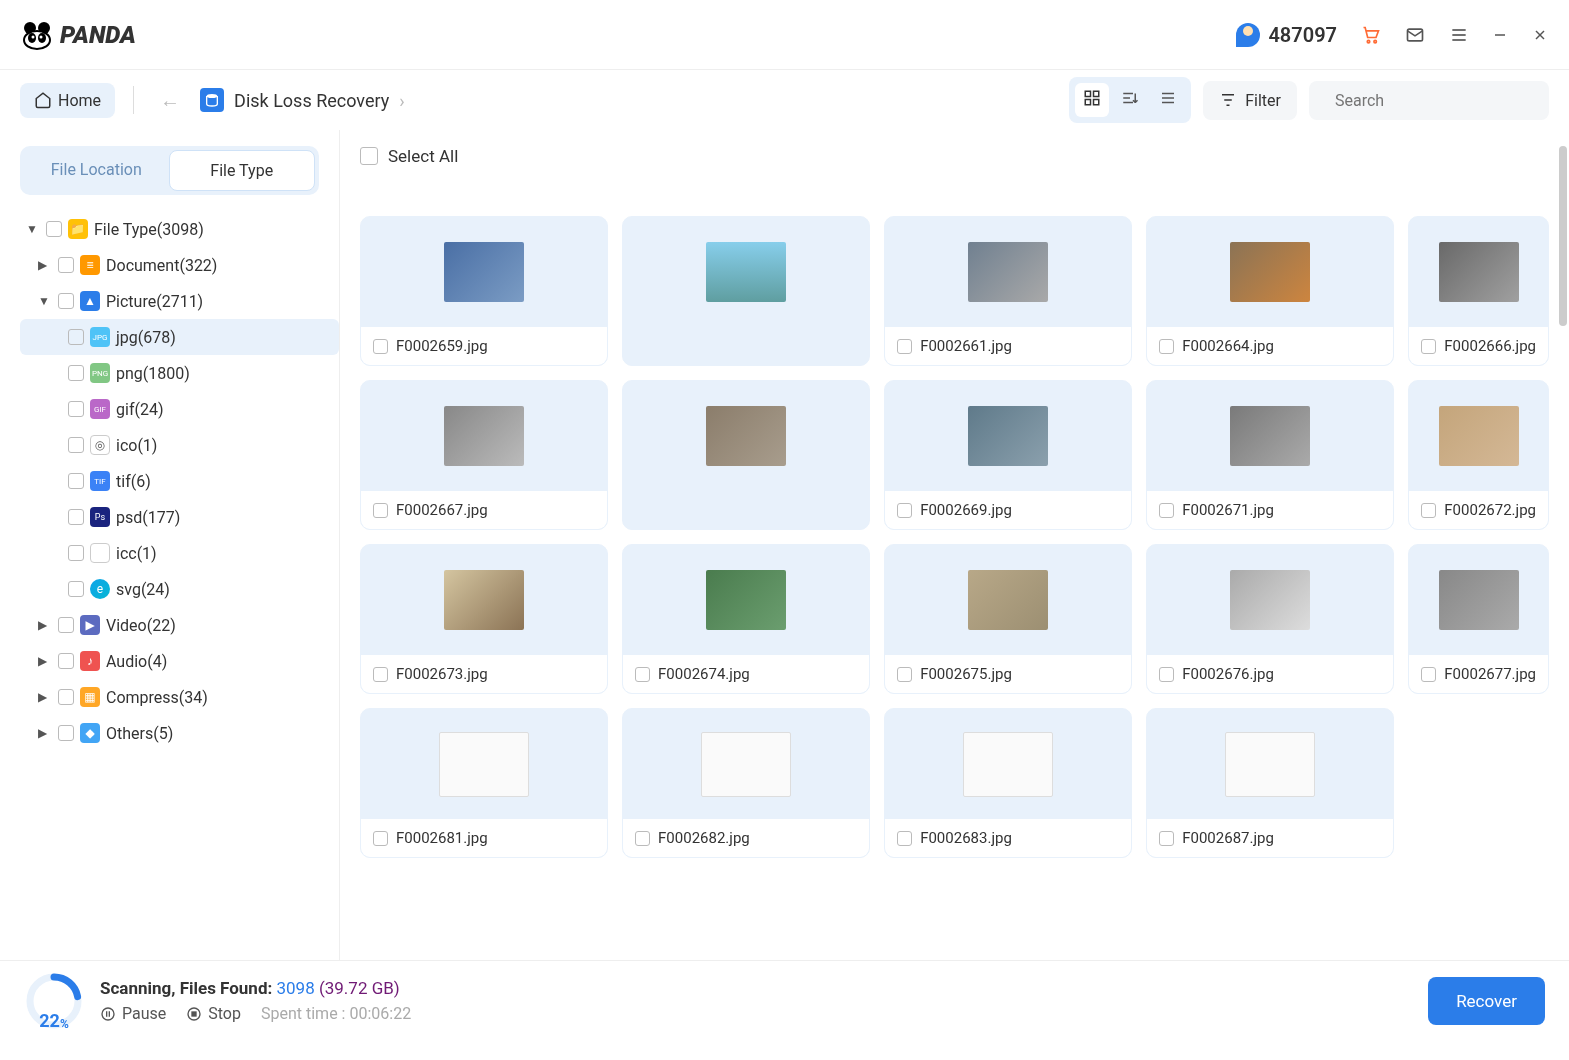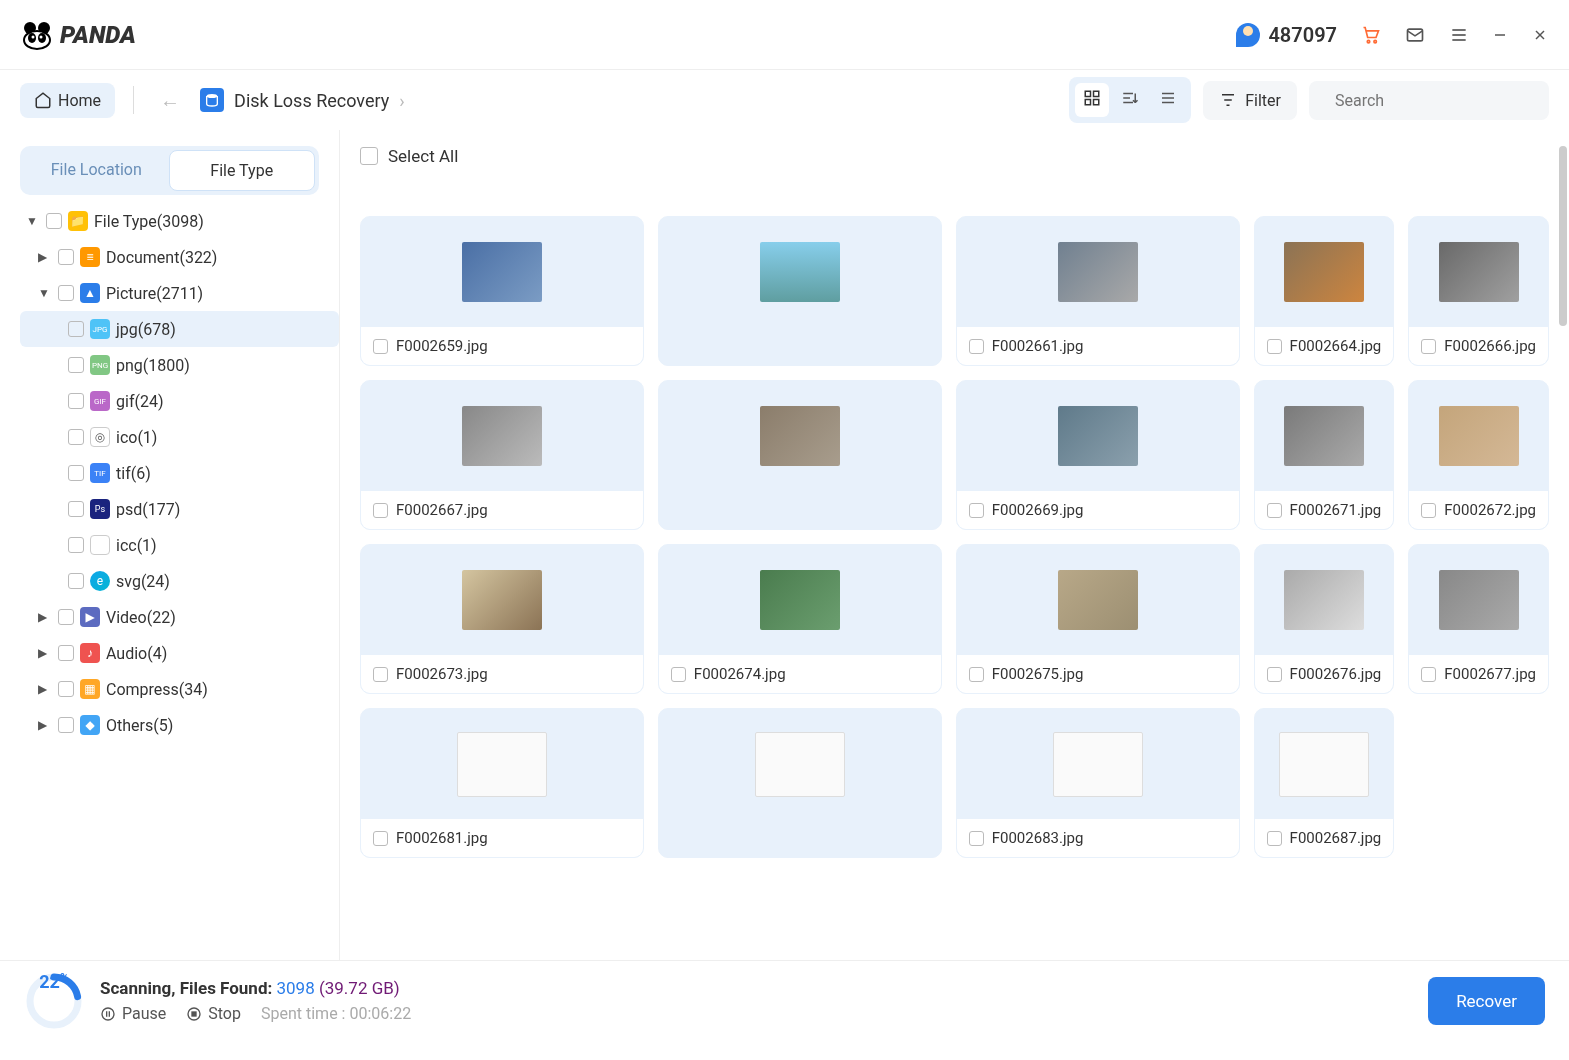--- a/index.html
+++ b/index.html
@@ -20,44 +20,44 @@
 .chevron{color:#bbb}
 .toolbar-right{display:flex;align-items:center;gap:12px}
 .view-toggle{background:#e8f1fb;border-radius:8px;padding:6px;display:flex;gap:4px}
 .view-toggle span{padding:6px 8px;cursor:pointer;border-radius:6px;color:#555}
 .view-toggle span.active{background:#fff}
 .filter-btn{background:#f4f6f8;border-radius:8px;padding:10px 16px;display:flex;align-items:center;gap:8px;cursor:pointer;font-size:16px}
 .search-box{background:#f4f6f8;border-radius:8px;padding:10px 16px;display:flex;align-items:center;gap:10px;width:240px}
 .search-box input{border:none;background:transparent;outline:none;font-size:16px;flex:1;color:#888}
 .main{display:flex;height:830px}
 .sidebar{width:340px;padding:16px 0 16px 20px;border-right:1px solid #eee;overflow-y:auto}
-.tab-row{display:flex;background:#e8f1fb;border-radius:10px;padding:4px;margin-right:20px;margin-bottom:8px}
+.tab-row{display:flex;background:#e8f1fb;border-radius:10px;padding:4px;margin-right:20px;margin-bottom:16px}
 .tab{flex:1;text-align:center;padding:10px;border-radius:8px;font-size:16px;cursor:pointer;color:#6a8fb8}
 .tab.active{background:#fff;color:#333;border:1px solid #cfe2f7}
 .tree{font-size:16px}
 .tree-row{display:flex;align-items:center;gap:6px;padding:8px 6px;cursor:pointer;border-radius:6px}
 .tree-row.sel{background:#e8f1fb}
 .tree-row .cb{width:16px;height:16px;border:1.5px solid #bbb;border-radius:3px;flex-shrink:0}
 .tree-row .caret{width:14px;color:#555;font-size:12px}
 .tree-icon{width:20px;height:20px;border-radius:4px;flex-shrink:0;display:flex;align-items:center;justify-content:center;font-size:12px;color:#fff}
 .lvl1{padding-left:18px}.lvl2{padding-left:48px}
 .content{flex:1;padding:16px 20px;overflow-y:auto;position:relative}
 .select-all{display:flex;align-items:center;gap:10px;font-size:17px;margin-bottom:12px}
 .select-all .cb{width:18px;height:18px;border:1.5px solid #bbb;border-radius:3px}
-.grid{display:grid;grid-template-columns:repeat(3,1fr);gap:14px}
+.grid{display:grid;grid-template-columns:repeat(4,1fr);gap:14px}
 .card{background:#e8f1fb;border-radius:10px;overflow:hidden;border:1px solid #e8f1fb}
 .thumb{height:110px;display:flex;align-items:center;justify-content:center;padding:10px}
 .thumb-img{width:80px;height:60px;background:linear-gradient(135deg,#8a9ba8,#b8c5d0);border-radius:2px}
 .card-footer{background:#fff;padding:10px 12px;display:flex;align-items:center;gap:8px;font-size:15px}
 .card-footer .cb{width:15px;height:15px;border:1.5px solid #bbb;border-radius:3px;flex-shrink:0}
 .partial-row{height:24px}
 .statusbar{height:80px;border-top:1px solid #eee;display:flex;align-items:center;padding:0 24px;justify-content:space-between}
 .status-left{display:flex;align-items:center;gap:16px}
 .progress-ring{width:60px;height:60px;position:relative}
-.progress-text{position:absolute;inset:0;display:flex;align-items:flex-start;justify-content:center;font-size:18px;font-weight:700;color:#2b7de9}
+.progress-text{position:absolute;inset:0;display:flex;align-items:flex-end;justify-content:center;font-size:18px;font-weight:700;color:#2b7de9}
 .status-info{display:flex;flex-direction:column;gap:6px}
 .status-line1{font-size:17px}
 .status-line1 b{font-weight:700}
 .status-line1 .count{color:#2b7de9}
 .status-line1 .size{color:#701a75}
 .status-line2{display:flex;gap:20px;font-size:16px;color:#555;align-items:center}
 .ctrl-btn{display:flex;align-items:center;gap:6px;cursor:pointer}
 .spent{color:#aaa}
 .recover-btn{background:#2b7de9;color:#fff;border:none;border-radius:8px;padding:14px 28px;font-size:17px;cursor:pointer}
 .user-avatar{width:24px;height:24px;background:#2b7de9;border-radius:50% 50% 50% 0;position:relative}
@@ -401,20 +401,24 @@
             <div class="thumb-img" style="background:#fafafa;border:1px solid #ddd;width:90px;height:65px"></div>
           </div>
           <div class="card-footer">
             <span class="cb"></span>
             <span>F0002681.jpg</span>
           </div>
         </div>
         <div class="card">
           <div class="thumb">
             <div class="thumb-img" style="background:#fafafa;border:1px solid #ddd;width:90px;height:65px"></div>
+          </div>
+          <div class="card-footer">
+            <span class="cb"></span>
+            <span>F0002682.jpg</span>
           </div>
         </div>
         <div class="card">
           <div class="thumb">
             <div class="thumb-img" style="background:#fafafa;border:1px solid #ddd;width:90px;height:65px"></div>
           </div>
           <div class="card-footer">
             <span class="cb"></span>
             <span>F0002683.jpg</span>
           </div>

